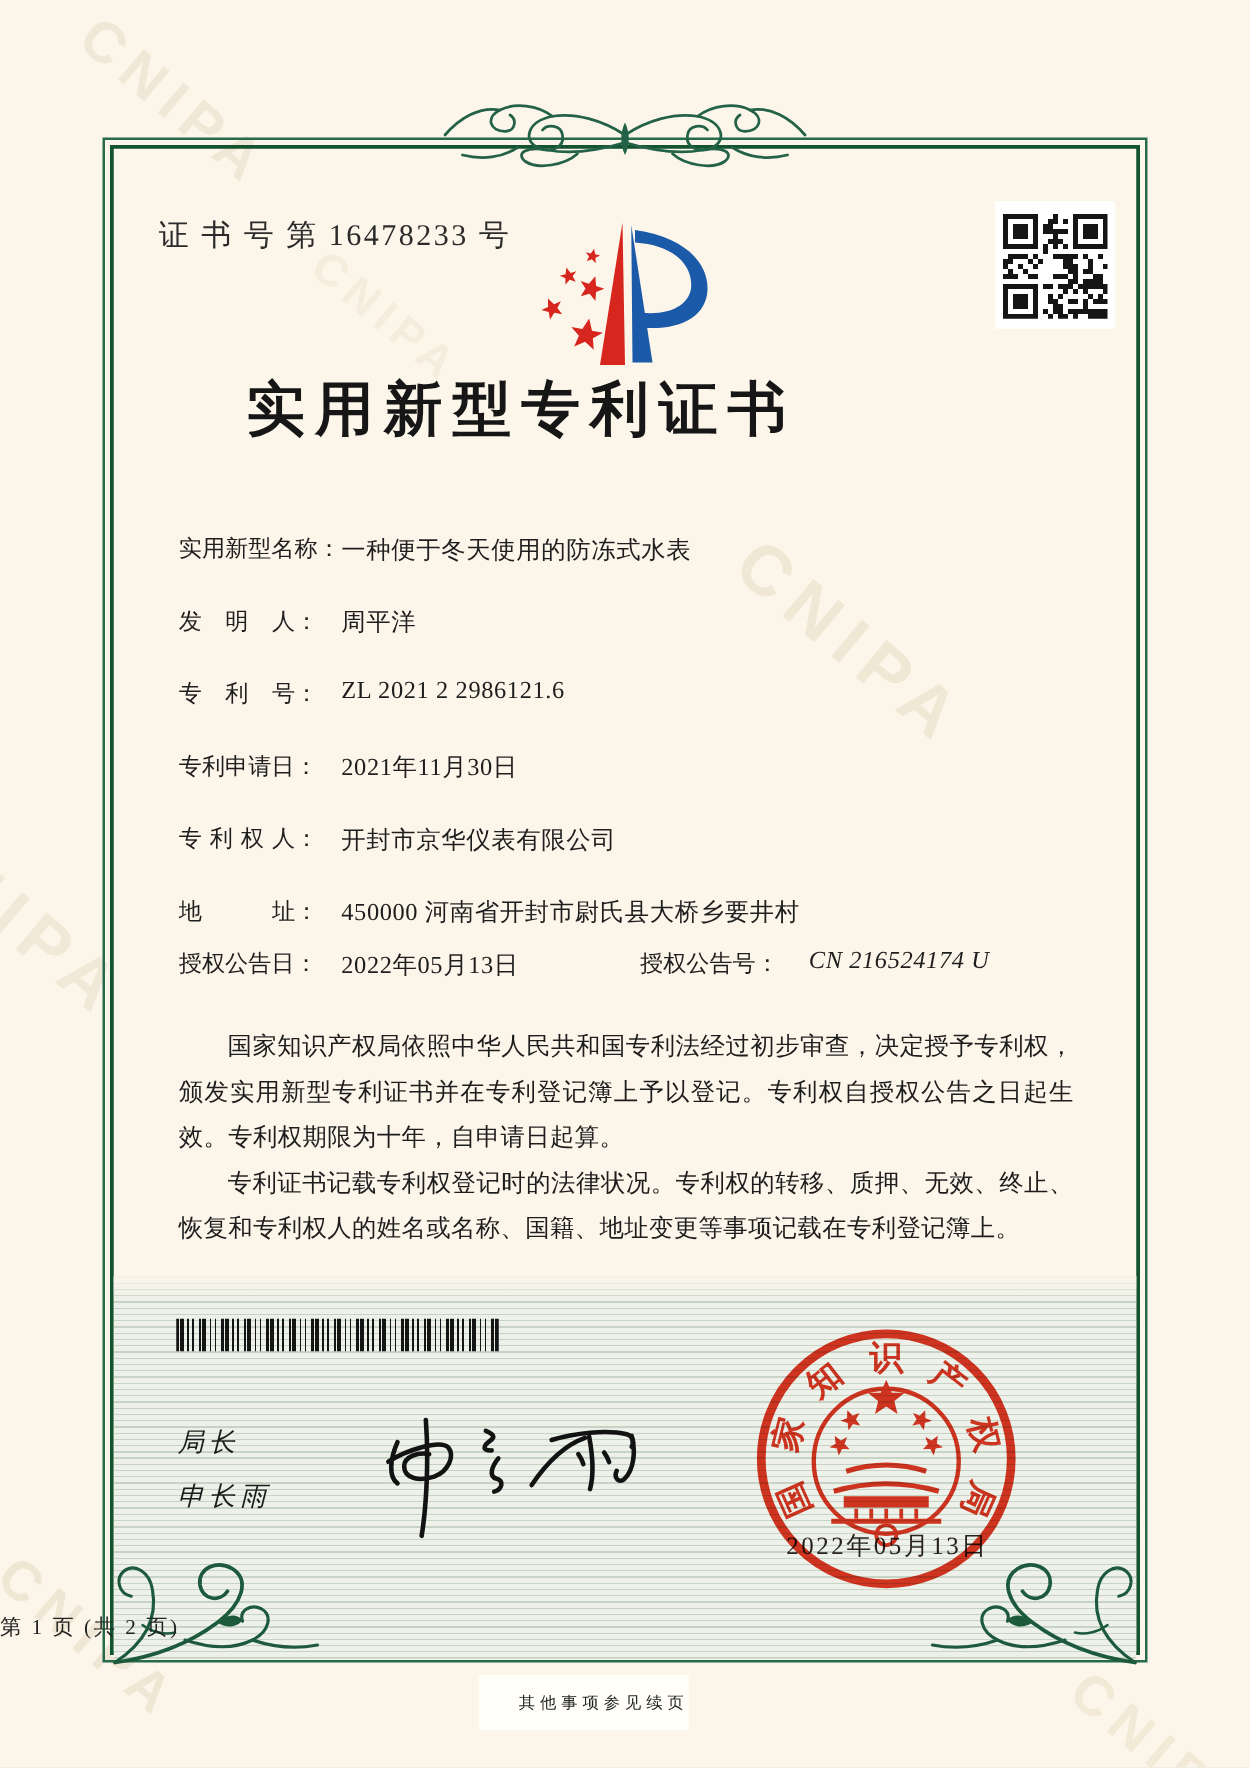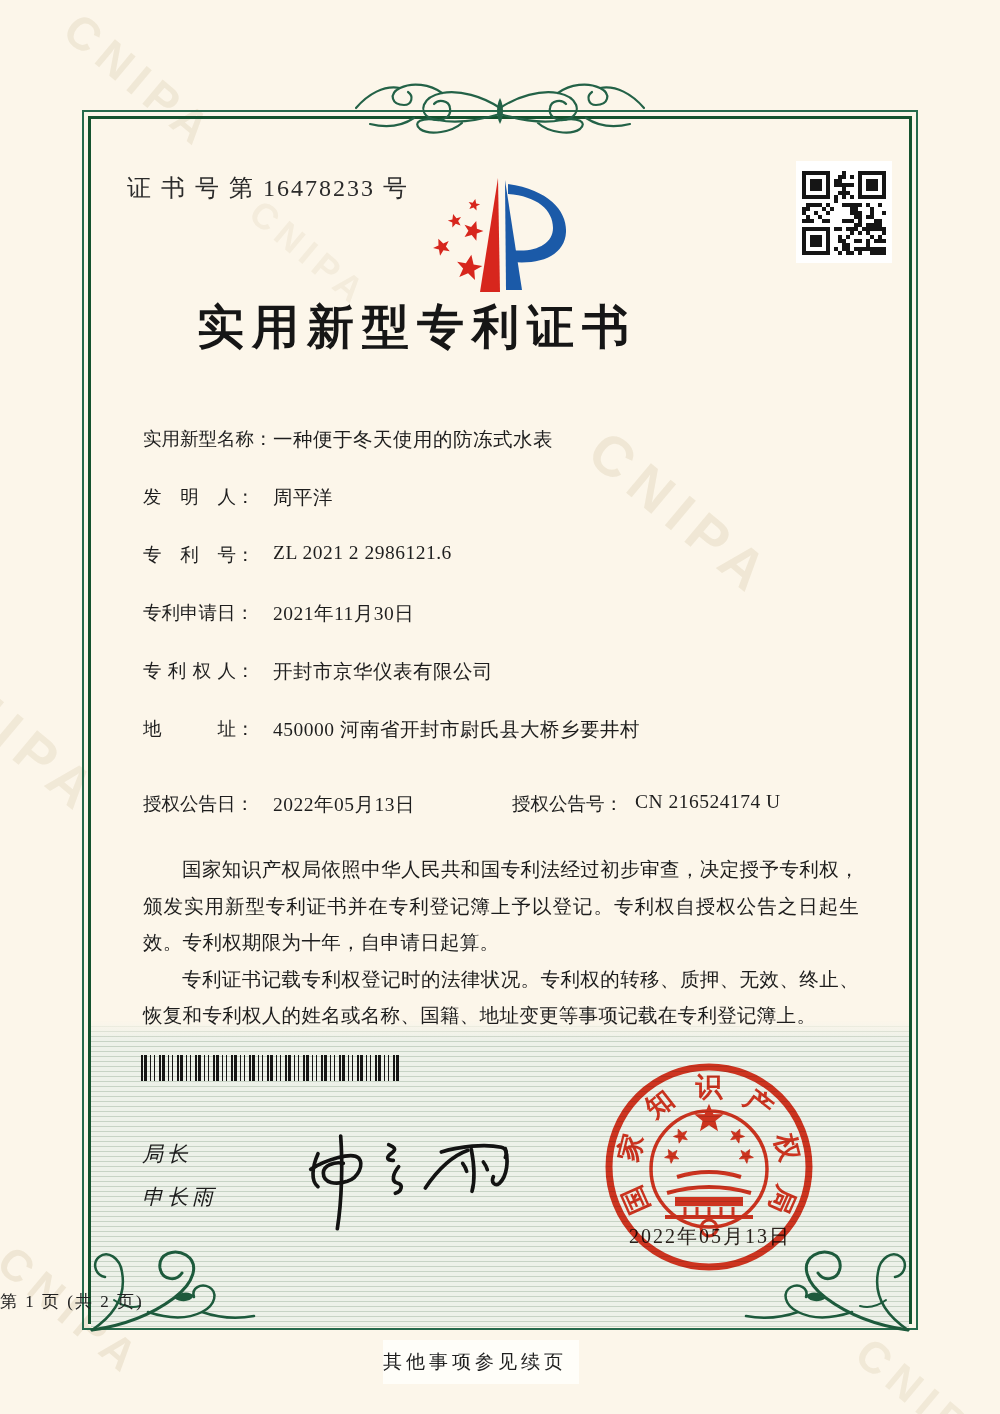--- a/index.html
+++ b/index.html
@@ -22,45 +22,45 @@
   .qr-box svg{position:absolute;left:6px;top:10px;}
   .title{position:absolute;left:82px;top:296px;width:670px;text-align:center;
          font-size:47px;font-weight:bold;letter-spacing:8px;color:#161616;}
   
   .row{position:absolute;left:143px;width:740px;height:30px;font-size:19.5px;color:#1e1e1e;}
   .flabel{display:inline-block;font-size:18.5px;vertical-align:top;}
   .flabel.spread{width:93px;text-align:justify;text-align-last:justify;}
   .fcolon{display:inline-block;font-size:18.5px;vertical-align:top;}
   .fvalue{position:absolute;left:130px;top:0;white-space:nowrap;letter-spacing:.5px;font-family:Liberation Serif, serif;}
   .grant2{position:absolute;left:369px;top:0;white-space:nowrap;}
-  .grant2 .inlineval{margin-left:12px;letter-spacing:.5px;}
+  .grant2 .inlineval{margin-left:24px;letter-spacing:.5px;font-style:italic;}
   
   .bodytext{position:absolute;left:143px;top:820px;width:716px;font-size:19.5px;
-            line-height:36.5px;color:#1d1d1d;text-align:justify;letter-spacing:.3px;margin-top:32px;}
+            line-height:36.5px;color:#1d1d1d;text-align:justify;letter-spacing:.3px;}
   .bodytext p{margin:0;text-indent:2em;}
   
   .waves{position:absolute;left:91px;top:1021px;width:818px;height:306px;background:#edf1e9;}
   .waves .lines{position:absolute;inset:0;background:repeating-linear-gradient(0deg,
         rgba(142,166,142,.40) 0 1px, rgba(0,0,0,0) 1px 5px);}
   .waves .fade{position:absolute;left:0;top:0;width:100%;height:18px;
         background:linear-gradient(#fcf6ea,rgba(252,246,234,0));}
   .barcode{position:absolute;left:141px;top:1055px;width:258px;height:26px;mix-blend-mode:multiply;
      background:repeating-linear-gradient(90deg,#161616 0 2px,rgba(0,0,0,0) 2px 3px,
        #161616 3px 6px,rgba(0,0,0,0) 6px 9px,#161616 9px 10px,rgba(0,0,0,0) 10px 13px,
        #161616 13px 14px,rgba(0,0,0,0) 14px 18px);}
   .signer{position:absolute;left:142px;font-family:"Liberation Sans","DejaVu Sans",sans-serif;
           font-size:21px;letter-spacing:4px;color:#1b1b1b;font-style:italic;}
   .signature{position:absolute;left:268px;top:1092px;mix-blend-mode:multiply;}
   .seal{position:absolute;left:599px;top:1057px;width:220px;height:220px;mix-blend-mode:multiply;opacity:.95;}
   .seal-date{position:absolute;left:618px;top:1223px;width:184px;text-align:center;
              font-size:20px;letter-spacing:2px;color:#2d241f;mix-blend-mode:multiply;}
   .page-ind{position:absolute;left:0;top:1290px;width:960px;text-align:left;font-size:17px;
             letter-spacing:2px;color:#222;}
-  .cont-box{position:absolute;left:383px;top:1340px;width:196px;height:44px;background:#fffef9;
-            text-align:left;line-height:44px;font-size:19px;letter-spacing:4px;color:#1f1f1f;}
+  .cont-box{position:absolute;left:383px;top:1340px;width:168px;height:44px;background:#fffef9;
+            text-align:right;line-height:44px;font-size:13px;letter-spacing:4px;color:#1f1f1f;}
 </style>
 </head>
 <body>
 
 <div class="page">
 
   <div class="wm" style="left:88px;top:2px;font-size:46px;opacity:.85">CNIPA</div>
   <div class="wm" style="left:268px;top:192px;font-size:36px;opacity:.6">CNIPA</div>
   <div class="wm" style="left:618px;top:418px;font-size:56px;opacity:.9">CNIPA</div>
   <div class="wm" style="left:-54px;top:636px;font-size:56px;opacity:.8">CNIPA</div>
@@ -282,21 +282,21 @@
     <span class="fvalue">2021年11月30日</span>
   </div>
   <div class="row" style="top:658px">
     <span class="flabel spread">专利权人</span><span class="fcolon">：</span>
     <span class="fvalue">开封市京华仪表有限公司</span>
   </div>
   <div class="row" style="top:716px">
     <span class="flabel spread">地址</span><span class="fcolon">：</span>
     <span class="fvalue">450000 河南省开封市尉氏县大桥乡要井村</span>
   </div>
-  <div class="row" style="top:791px">
+  <div class="row" style="top:758px">
     <span class="flabel">授权公告日</span><span class="fcolon">：</span>
     <span class="fvalue">2022年05月13日</span>
     <span class="grant2">
       <span class="flabel">授权公告号</span><span class="fcolon">：</span><span class="inlineval">CN 216524174 U</span>
     </span>
   </div>
 
   <div class="bodytext">
     <p>国家知识产权局依照中华人民共和国专利法经过初步审查，决定授予专利权，颁发实用新型专利证书并在专利登记簿上予以登记。专利权自授权公告之日起生效。专利权期限为十年，自申请日起算。</p>
     <p>专利证书记载专利权登记时的法律状况。专利权的转移、质押、无效、终止、恢复和专利权人的姓名或名称、国籍、地址变更等事项记载在专利登记簿上。</p>

